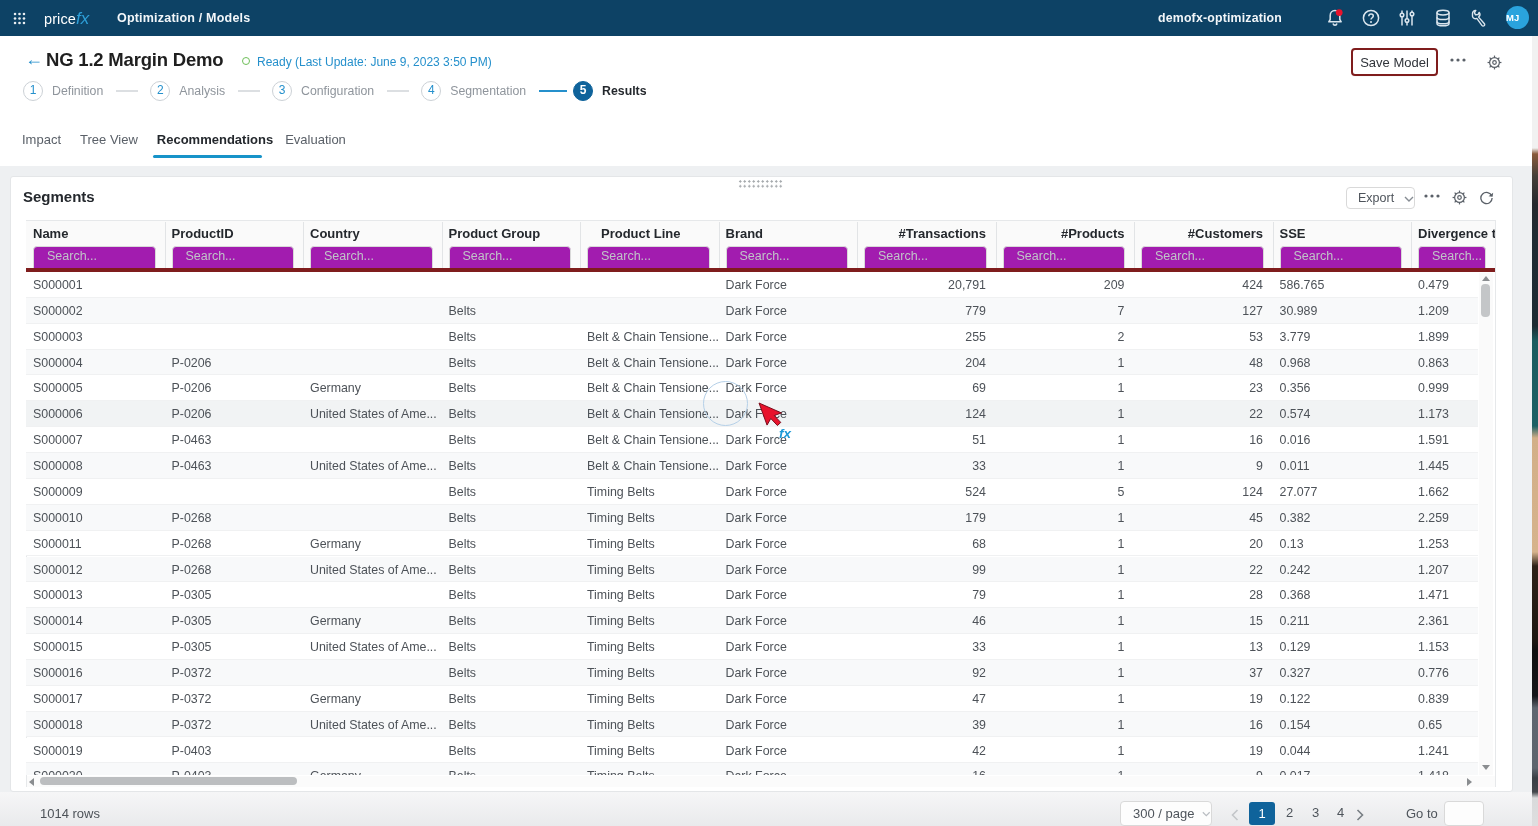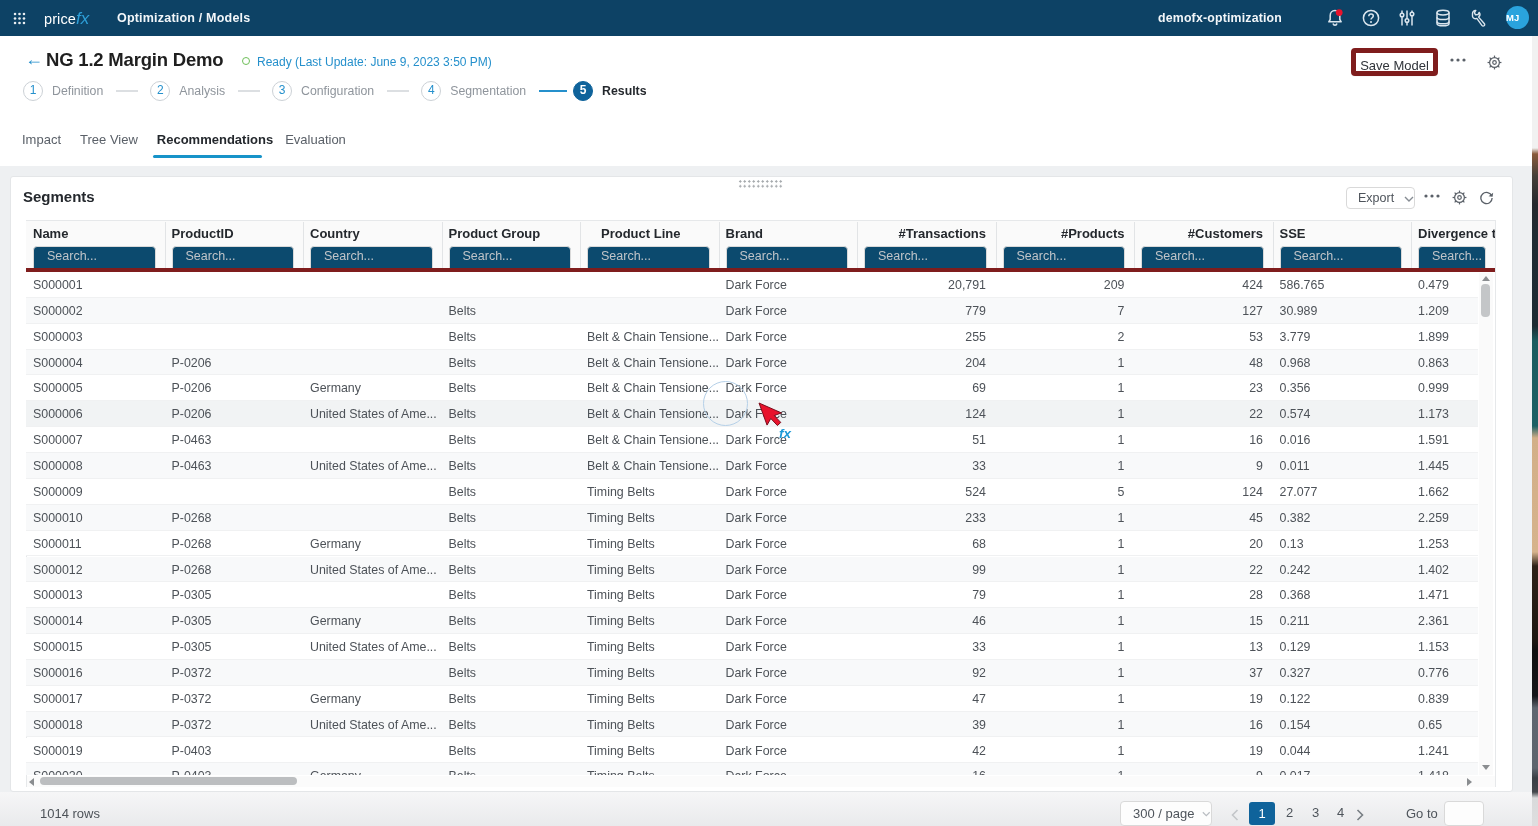--- a/index.html
+++ b/index.html
@@ -12,21 +12,21 @@
 #crumb{position:absolute;left:117px;top:11px;font-size:12.5px;font-weight:bold;color:#f2f6f9;letter-spacing:.2px}
 #tenant{position:absolute;left:1158px;top:11px;font-size:12.3px;font-weight:bold;color:#f2f6f9;letter-spacing:.2px}
 .tbicon{position:absolute;top:8px}
 #avatar{position:absolute;left:1506px;top:6px;width:23px;height:23px;border-radius:50%;background:#2aa3dd;color:#fff;font-size:9.5px;font-weight:bold;text-align:left;line-height:23px}
 
 #whitezone{position:absolute;left:0;top:36px;width:1538px;height:130px;background:#fff}
 #backarrow{position:absolute;left:25px;top:49px;color:#2590cc;font-size:18px;font-weight:bold}
 #title{position:absolute;left:46px;top:49px;font-size:18.5px;font-weight:bold;color:#1f1f1f;letter-spacing:-0.2px}
 #readydot{position:absolute;left:242px;top:57px;width:8px;height:8px;border:1.5px solid #6fbf5a;border-radius:50%}
 #readytxt{position:absolute;left:257px;top:55px;font-size:12px;color:#2590cc}
-#savebtn{position:absolute;left:1351px;top:48px;width:87px;height:28px;background:#fff;border:5px solid #7f1d1d;border-radius:4px;font-size:13px;color:#30343a;text-align:center;line-height:26px;box-shadow:0 1px 1px rgba(0,0,0,.03)}
+#savebtn{position:absolute;left:1351px;top:48px;width:87px;height:28px;background:#fff;border:2px solid #7f1d1d;border-radius:4px;font-size:13px;color:#30343a;text-align:center;line-height:26px;box-shadow:0 1px 1px rgba(0,0,0,.03)}
 #hdots{position:absolute;left:1450px;top:58px}
 #hgear{position:absolute;left:1487px;top:55px}
 
 #stepper{position:absolute;left:23px;top:81px;height:20px;display:flex;align-items:center}
 .stepc{width:20px;height:20px;border:1.5px solid #ccd1d6;border-radius:50%;color:#2590cc;font-size:12px;text-align:center;line-height:17.5px;background:#fff;flex:none}
 .stepc.done{background:#0f639b;border-color:#0f639b;color:#fff;font-weight:bold}
 .steplab{font-size:12.3px;color:#8f959c;margin-left:9px;flex:none}
 .steplab.act{color:#24282d;font-weight:bold}
 .dash{width:22px;height:2px;background:#dcdfe2;margin-left:13px;margin-right:12px;flex:none}
 .dash.blue{width:28px;background:#2590cc;margin-right:6px}
@@ -45,21 +45,21 @@
 #segtitle{position:absolute;left:23px;top:188px;font-size:15px;font-weight:bold;color:#24282d}
 #exportbtn{position:absolute;left:1346px;top:187px;width:69px;height:22px;border:1px solid #d9d9d9;border-radius:4px;background:#fff;font-size:12.5px;color:#4e545b;text-align:left;line-height:20px;padding-left:11px}
 #cdots{position:absolute;left:1424px;top:194px}
 #cgear{position:absolute;left:1452px;top:190px}
 #crefresh{position:absolute;left:1479px;top:190px}
 
 #tablewrap{position:absolute;left:26px;top:220px;width:1470px;height:567px;border:1px solid #e6e8ea;background:#fff}
 #thead{position:absolute;left:26px;top:221px;width:1469px;height:51px;background:#fafafa;border-bottom:4px solid #7f1d1d;overflow:hidden}
 .th{position:absolute;top:5px;font-size:13px;font-weight:bold;color:#24282d;white-space:nowrap}
 .th.ra{text-align:right}
-.sr{position:absolute;top:25px;height:38px;border:1px solid #d9d9d9;border-radius:4px;background:#0c4a6e;font-size:12.5px;color:#c0c4c8;line-height:19px;padding-left:13px}
+.sr{position:absolute;top:25px;height:38px;border:1px solid #d9d9d9;border-radius:4px;background:#a21caf;font-size:12.5px;color:#c0c4c8;line-height:19px;padding-left:13px}
 .vsep{position:absolute;top:1px;height:49px;width:1px;background:#e2e4e6}
 #tbody{position:absolute;left:26px;top:0px;width:1469px;height:775px;clip-path:inset(272px 0 0 0);}
 .tr{position:absolute;left:0;width:1452px;height:25.86px;border-bottom:1px solid #f0f1f2;background:#fff}
 .tr.alt{background:#f8f9fa}
 .tr.hov{background:#f1f3f4}
 .td{position:absolute;top:6px;font-size:12.4px;color:#4d5258;white-space:nowrap}
 .td.ra{text-align:right}
 
 #vsb{position:absolute;left:1479px;top:273px;width:14px;height:502px;background:#fafafa}
 #vsbthumb{position:absolute;left:1481px;top:284px;width:9px;height:33px;background:#c4c6c8;border-radius:4px}
@@ -335,21 +335,21 @@
       <span class="td ra" style="left:1108px;width:129.0px">124</span>
       <span class="td" style="left:1253.5px">27.077</span>
       <span class="td" style="left:1392px">1.662</span>
     </div>
 <div class="tr alt" style="top:504.7px">
       <span class="td" style="left:7px">S000010</span>
       <span class="td" style="left:145.5px">P-0268</span>
       <span class="td" style="left:422.5px">Belts</span>
       <span class="td" style="left:561px">Timing Belts</span>
       <span class="td" style="left:699.5px">Dark Force</span>
-      <span class="td ra" style="left:831px;width:129.0px">233</span>
+      <span class="td ra" style="left:831px;width:129.0px">179</span>
       <span class="td ra" style="left:969.5px;width:129.0px">1</span>
       <span class="td ra" style="left:1108px;width:129.0px">45</span>
       <span class="td" style="left:1253.5px">0.382</span>
       <span class="td" style="left:1392px">2.259</span>
     </div>
 <div class="tr" style="top:530.6px">
       <span class="td" style="left:7px">S000011</span>
       <span class="td" style="left:145.5px">P-0268</span>
       <span class="td" style="left:284px">Germany</span>
       <span class="td" style="left:422.5px">Belts</span>
@@ -365,21 +365,21 @@
       <span class="td" style="left:7px">S000012</span>
       <span class="td" style="left:145.5px">P-0268</span>
       <span class="td" style="left:284px">United States of Ame...</span>
       <span class="td" style="left:422.5px">Belts</span>
       <span class="td" style="left:561px">Timing Belts</span>
       <span class="td" style="left:699.5px">Dark Force</span>
       <span class="td ra" style="left:831px;width:129.0px">99</span>
       <span class="td ra" style="left:969.5px;width:129.0px">1</span>
       <span class="td ra" style="left:1108px;width:129.0px">22</span>
       <span class="td" style="left:1253.5px">0.242</span>
-      <span class="td" style="left:1392px">1.402</span>
+      <span class="td" style="left:1392px">1.207</span>
     </div>
 <div class="tr" style="top:582.3px">
       <span class="td" style="left:7px">S000013</span>
       <span class="td" style="left:145.5px">P-0305</span>
       <span class="td" style="left:422.5px">Belts</span>
       <span class="td" style="left:561px">Timing Belts</span>
       <span class="td" style="left:699.5px">Dark Force</span>
       <span class="td ra" style="left:831px;width:129.0px">79</span>
       <span class="td ra" style="left:969.5px;width:129.0px">1</span>
       <span class="td ra" style="left:1108px;width:129.0px">28</span>

